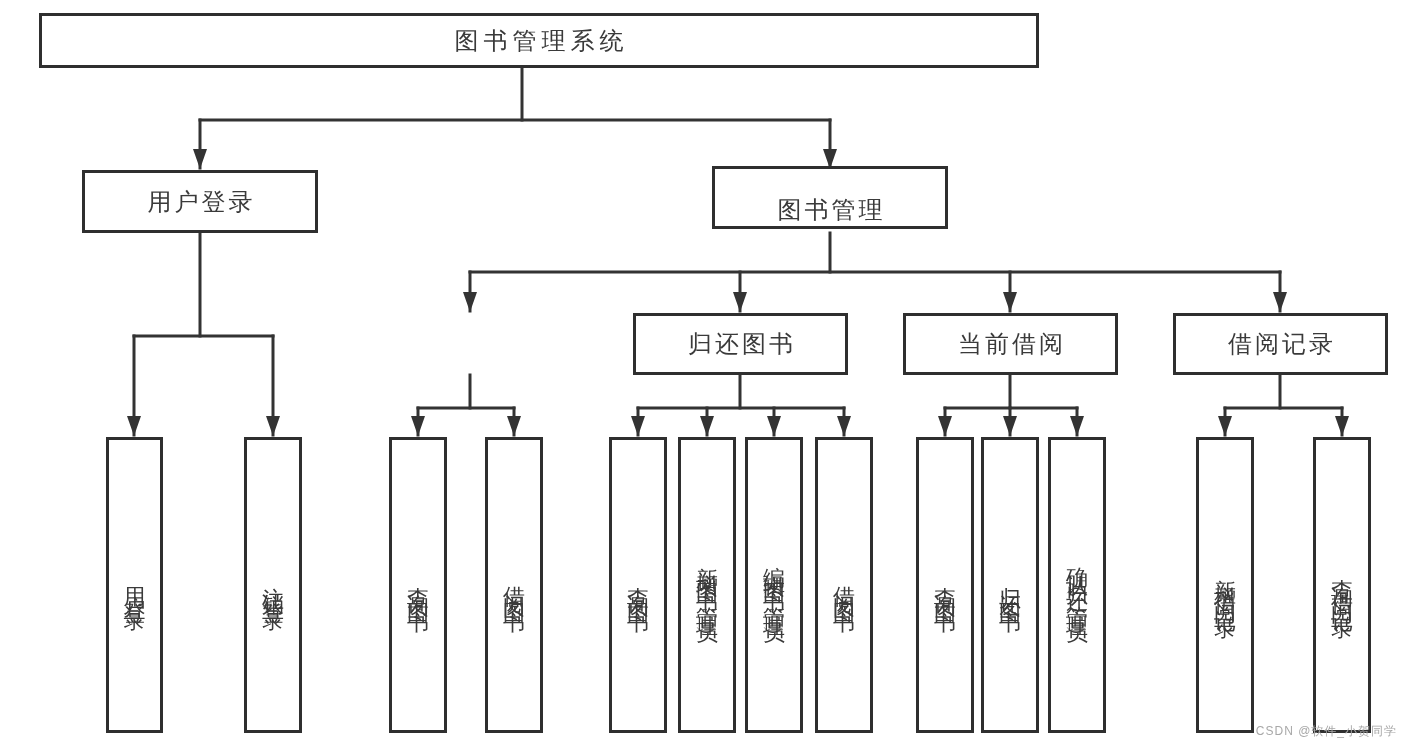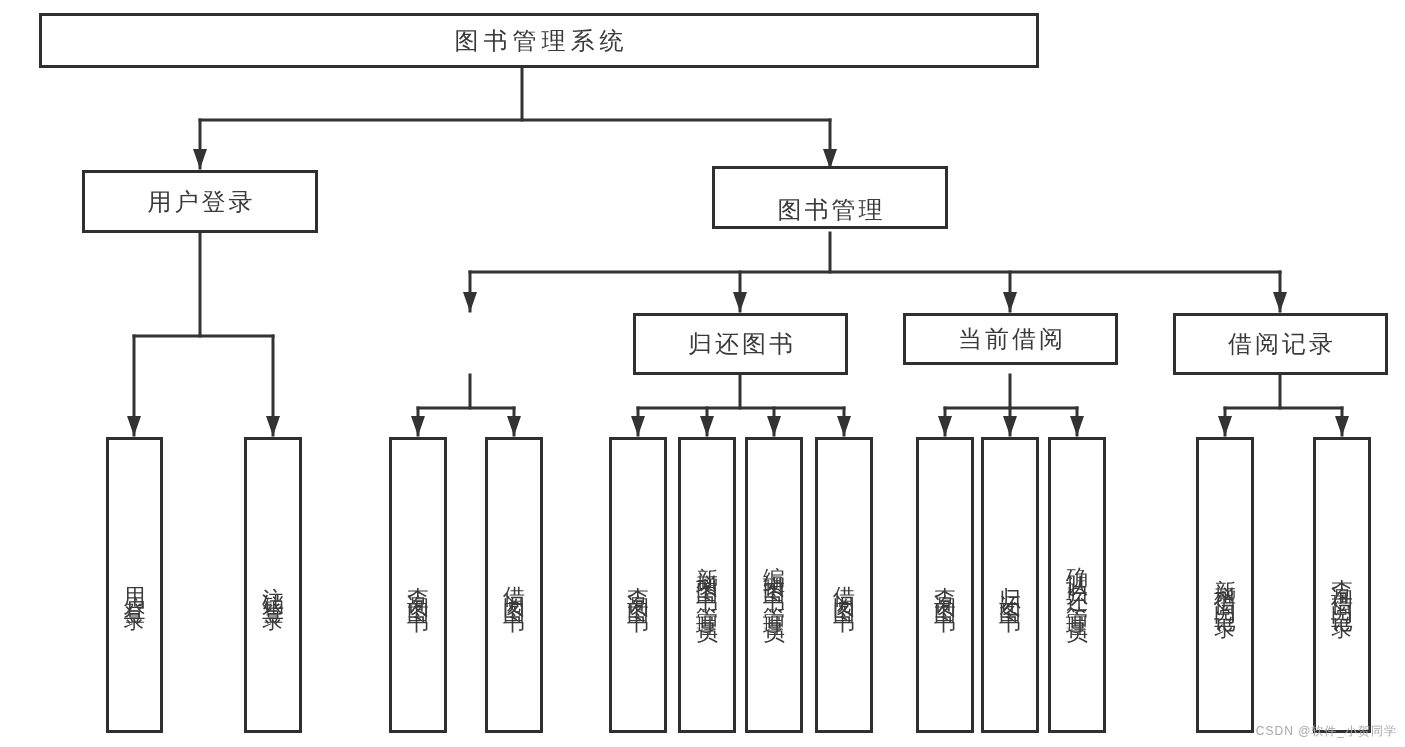--- a/index.html
+++ b/index.html
@@ -98,21 +98,21 @@
   <div class="box h" style="left:82px;top:170px;width:236px;height:63px;">
     <span class="lbl">用户登录</span>
   </div>
   <div class="box h" style="left:712px;top:166px;width:236px;height:63px;align-items:flex-end;">
     <span class="lbl">图书管理</span>
   </div>
 
   <div class="box h" style="left:633px;top:313px;width:215px;height:62px;">
     <span class="lbl">归还图书</span>
   </div>
-  <div class="box h" style="left:903px;top:313px;width:215px;height:52px;">
+  <div class="box h" style="left:903px;top:313px;width:215px;height:62px;">
     <span class="lbl">当前借阅</span>
   </div>
   <div class="box h" style="left:1173px;top:313px;width:215px;height:62px;">
     <span class="lbl">借阅记录</span>
   </div>
 
   <div class="box v" style="left:106px;top:437px;width:57px;height:296px;">
     <span class="lbl">用户登录</span>
   </div>
   <div class="box v" style="left:244px;top:437px;width:58px;height:296px;">

